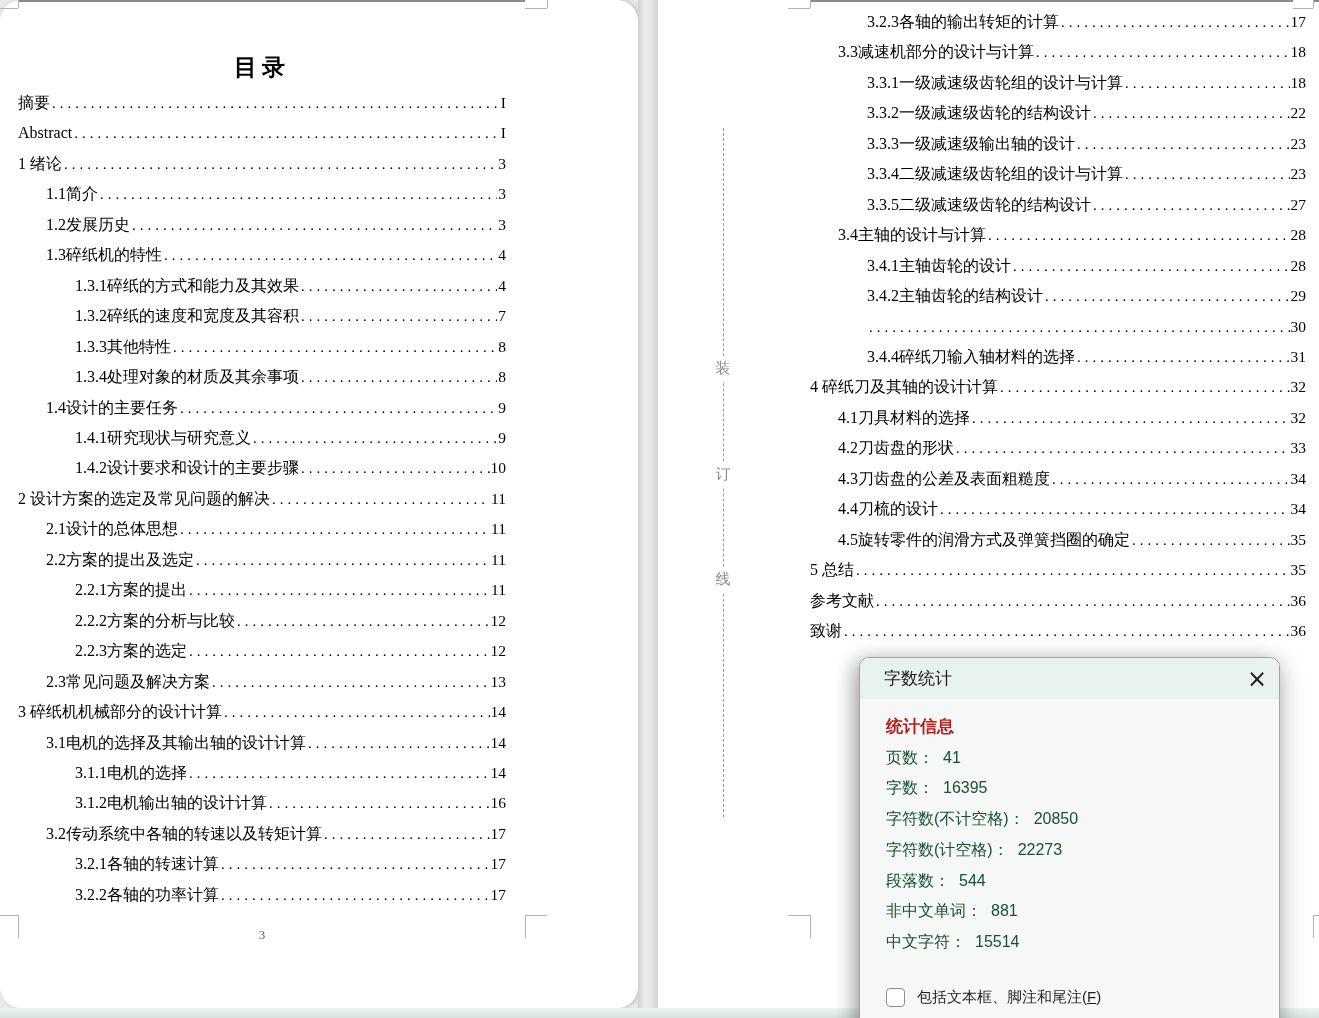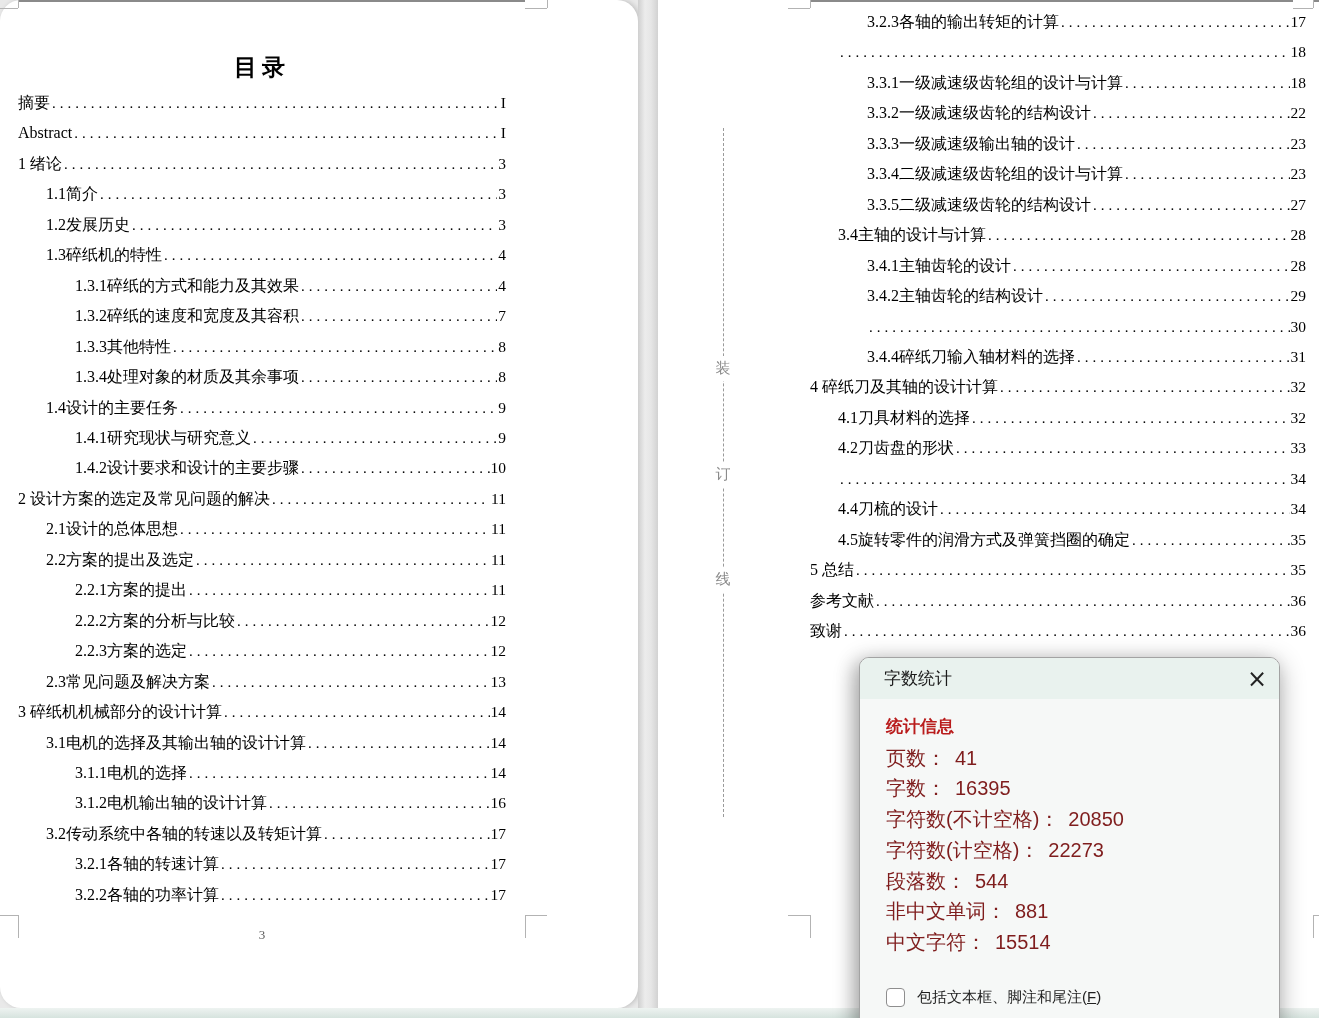--- a/index.html
+++ b/index.html
@@ -51,21 +51,21 @@
     box-shadow:0 6px 26px rgba(0,0,0,.30), -6px 4px 18px rgba(0,0,0,.18);
     overflow:hidden;box-sizing:border-box;}
   #dialog-header{height:41px;background:#e9f2ee;display:flex;align-items:center;
     padding:0 8px 0 24px;}
   #dialog-title{font-size:17px;color:#1b1b1b;}
   #dialog-close{margin-left:auto;width:28px;height:28px;border:none;background:transparent;
     font-size:24px;line-height:26px;color:#222;cursor:pointer;padding:0;
     font-family:"DejaVu Sans",sans-serif;}
   #stats{position:absolute;left:26px;top:54px;right:20px;}
   #stats .section-hd{font-size:17px;font-weight:700;color:#b91c1c;line-height:30.7px;}
-  .stat-row{font-size:20px;color:#7f1d1d;line-height:30.7px;white-space:nowrap;}
+  .stat-row{font-size:16px;color:#14532d;line-height:30.7px;white-space:nowrap;}
   .stat-row .sep{margin-right:9px;}
   #checkbox-row{position:absolute;left:26px;top:330px;display:flex;align-items:center;}
   #include-checkbox{width:19px;height:19px;background:#fff;border:1px solid #8e8e8e;
     border-radius:4px;box-sizing:border-box;flex:0 0 auto;}
   #checkbox-label{margin-left:12px;font-size:15px;color:#1f1f1f;white-space:nowrap;}
   #checkbox-label .uline{text-decoration:underline;}
 </style>
 </head>
 <body>
 
@@ -214,20 +214,21 @@
   </div>
 
   <div class="page" id="page-right">
     <div class="toc-list" id="toc-right" style="left:152px;top:7px;width:496px;">
         <div class="toc-row lv2">
           <span class="toc-text">3.2.3各轴的输出转矩的计算</span>
           <span class="leader">........................................................................................................................</span>
           <span class="toc-page">17</span>
         </div>
         <div class="toc-row lv1">
+          <span class="toc-text">3.3减速机部分的设计与计算</span>
           <span class="leader">........................................................................................................................</span>
           <span class="toc-page">18</span>
         </div>
         <div class="toc-row lv2">
           <span class="toc-text">3.3.1一级减速级齿轮组的设计与计算</span>
           <span class="leader">........................................................................................................................</span>
           <span class="toc-page">18</span>
         </div>
         <div class="toc-row lv2">
           <span class="toc-text">3.3.2一级减速级齿轮的结构设计</span>
@@ -282,20 +283,21 @@
           <span class="toc-text">4.1刀具材料的选择</span>
           <span class="leader">........................................................................................................................</span>
           <span class="toc-page">32</span>
         </div>
         <div class="toc-row lv1">
           <span class="toc-text">4.2刀齿盘的形状</span>
           <span class="leader">........................................................................................................................</span>
           <span class="toc-page">33</span>
         </div>
         <div class="toc-row lv1">
+          <span class="toc-text">4.3刀齿盘的公差及表面粗糙度</span>
           <span class="leader">........................................................................................................................</span>
           <span class="toc-page">34</span>
         </div>
         <div class="toc-row lv1">
           <span class="toc-text">4.4刀梳的设计</span>
           <span class="leader">........................................................................................................................</span>
           <span class="toc-page">34</span>
         </div>
         <div class="toc-row lv1">
           <span class="toc-text">4.5旋转零件的润滑方式及弹簧挡圈的确定</span>

